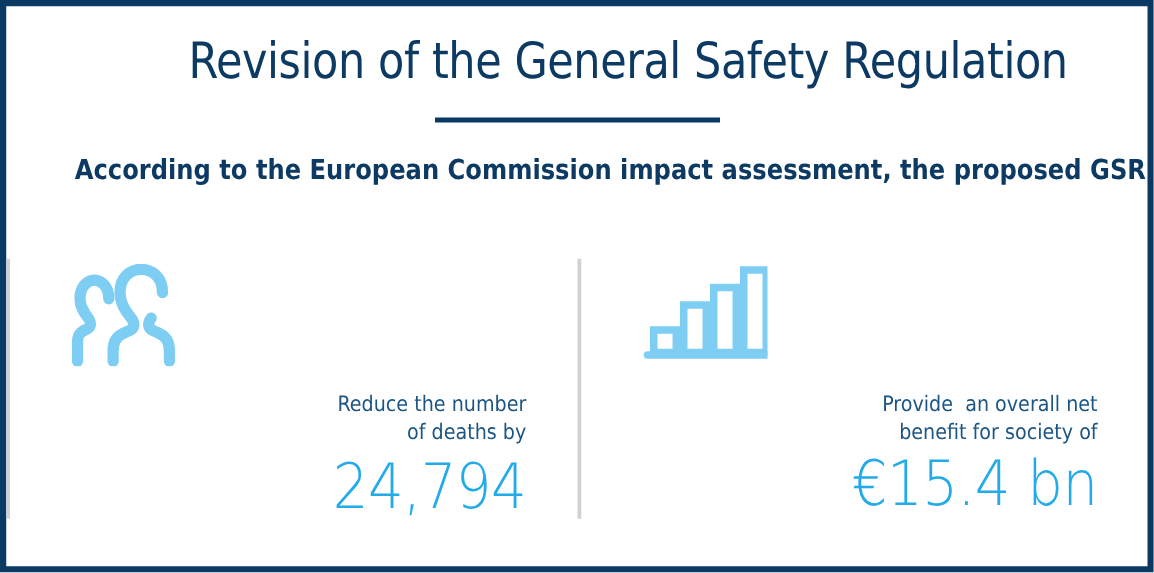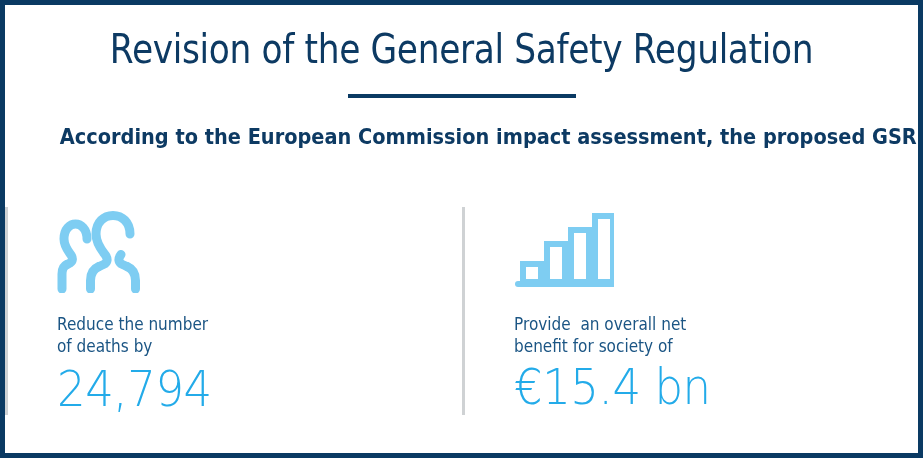--- a/index.html
+++ b/index.html
@@ -16,21 +16,21 @@
     width: 923px;
     height: 458px;
     box-sizing: border-box;
     background: #ffffff;
     border: 5px solid #0a3a63;
     overflow: hidden;
   }
 
   
   .header {
-    text-align: center;
+    text-align: right;
     padding-top: 22px;
   }
   .title {
     font-family: "DejaVu Sans", sans-serif;
     font-size: 40px;
     font-weight: 400;
     letter-spacing: -0.4px;
     color: #0d3a63;
     line-height: 1.12;
     margin: 0;
@@ -57,20 +57,21 @@
 
   
   .columns {
     position: absolute;
     left: 0;
     top: 196px;
     width: 100%;
     height: 224px;
     display: flex;
     box-sizing: border-box;
+    text-align: right;
   }
   .col {
     position: relative;
     flex: 1 1 0;
     padding-left: 28px;
     box-sizing: border-box;
   }
   .col-rule {
     position: absolute;
     left: 0;

